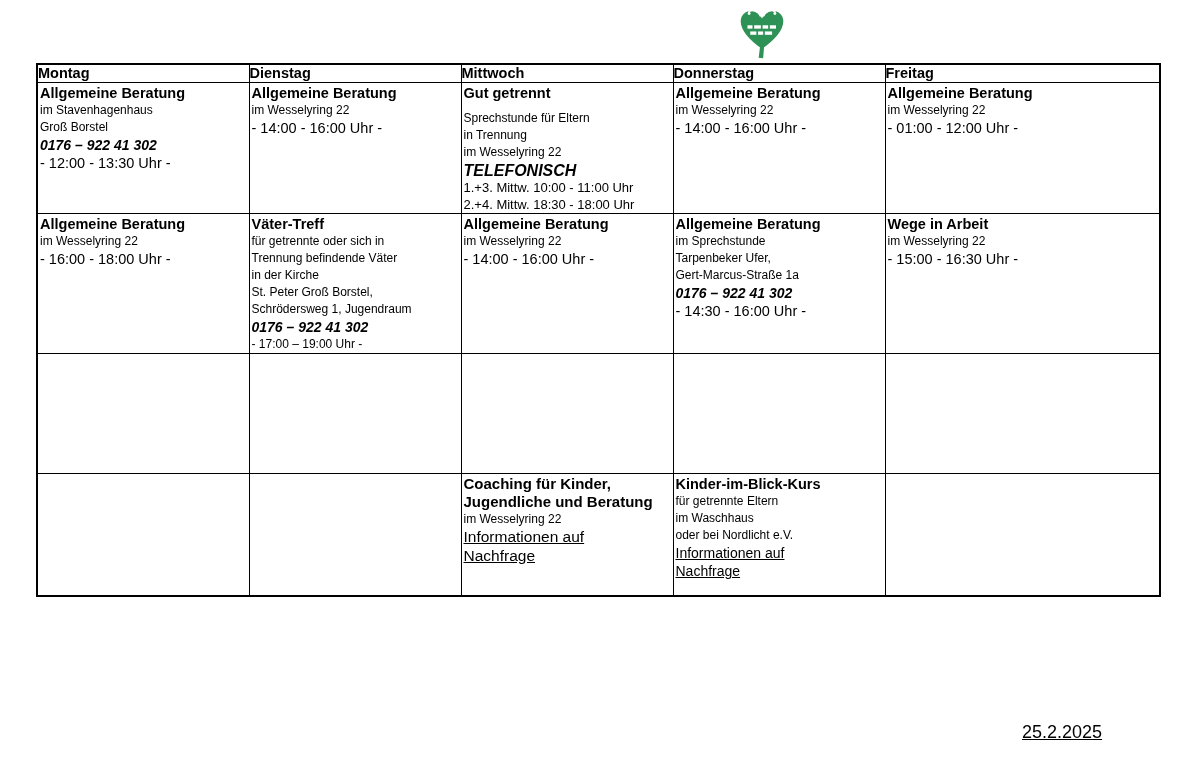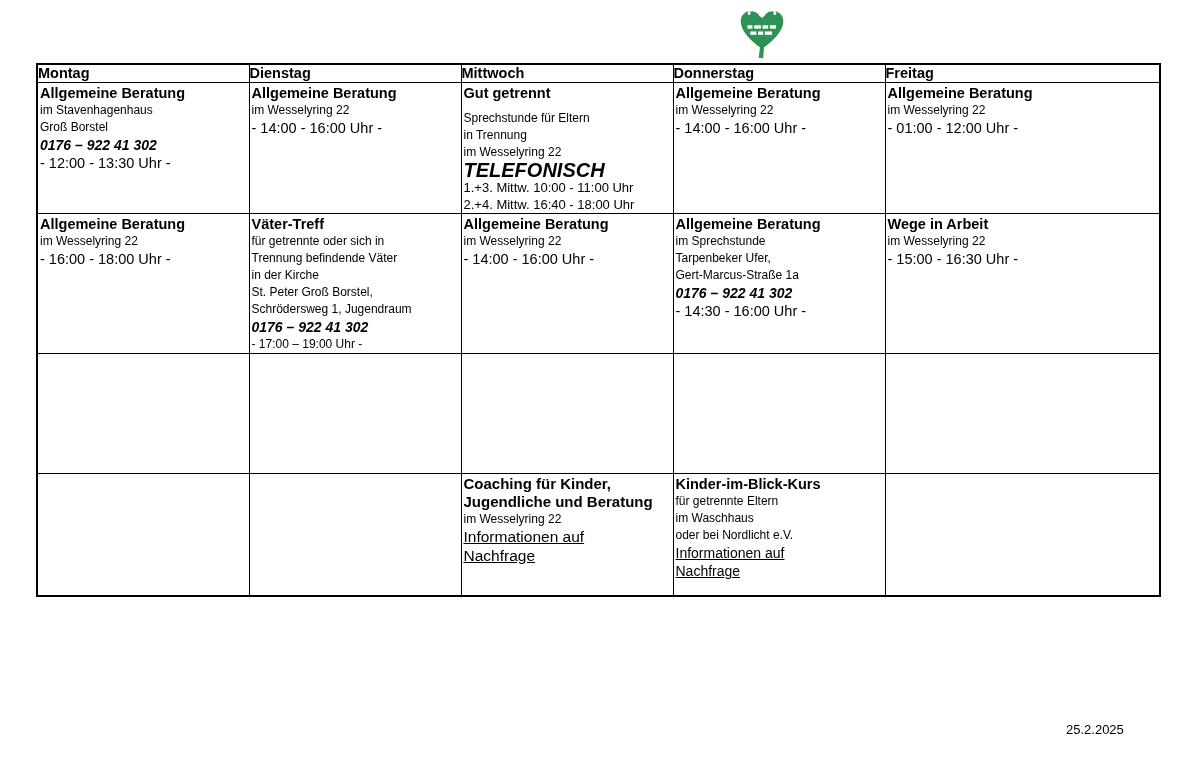--- a/index.html
+++ b/index.html
@@ -46,29 +46,30 @@
   tr.r2 td { height:134px; }
   tr.r3 td { height:118px; }
   tr.r4 td { height:120px; }
 
   .line       { line-height:17px; }
   .title      { font-weight:bold; font-size:14.5px; line-height:18px; }
   .title2     { font-weight:bold; font-size:15px;   line-height:18px; }
   .text       { font-size:12px; }
   .time       { font-size:14.5px; line-height:18px; }
   .phone      { font-weight:bold; font-style:italic; font-size:14px; line-height:18px; }
-  .big        { font-size:20px; line-height:19px;font-style:italic; }
+  .big        { font-size:16px; line-height:19px;font-style:italic; }
   .small      { font-size:13px;  line-height:16.5px; }
   .underline  { font-size:14px;  line-height:18px; text-decoration:underline; }
   .ubig       { font-size:15.5px; line-height:18.5px; text-decoration:underline; }
   .gap        { margin-top:8px; }
 
   .doc-date {
-    position:absolute; left:1066px; top:722px;
-    font-size:13px;
+    position:absolute; left:1022px; top:722px;
+    font-size:18px;
+    text-decoration:underline;
   }
 </style>
 </head>
 <body>
 
 <div class="page">
 
   <div class="letterhead">
     <svg class="logo" viewBox="0 0 100 100" aria-hidden="true">
       <path d="M50 80 C22 62 6 38 14 22 C22 8 42 10 50 26 C58 10 78 8 86 22 C94 38 78 62 50 80 Z" fill="#2e9155"></path>
@@ -120,21 +121,21 @@
             <div class="line text">im Wesselyring 22</div>
             <div class="line time">- 14:00 - 16:00 Uhr -</div>
           </td>
           <td>
             <div class="line title">Gut getrennt</div>
             <div class="line text gap">Sprechstunde für Eltern</div>
             <div class="line text">in Trennung</div>
             <div class="line text">im Wesselyring 22</div>
             <div class="line phone big">TELEFONISCH</div>
             <div class="line small">1.+3. Mittw. 10:00 - 11:00 Uhr</div>
-            <div class="line small">2.+4. Mittw. 16:40 - 18:00 Uhr</div>
+            <div class="line small">2.+4. Mittw. 18:30 - 18:00 Uhr</div>
           </td>
           <td>
             <div class="line title">Allgemeine Beratung</div>
             <div class="line text">im Wesselyring 22</div>
             <div class="line time">- 14:00 - 16:00 Uhr -</div>
           </td>
           <td>
             <div class="line title">Allgemeine Beratung</div>
             <div class="line text">im Wesselyring 22</div>
             <div class="line time">- 01:00 - 12:00 Uhr -</div>

